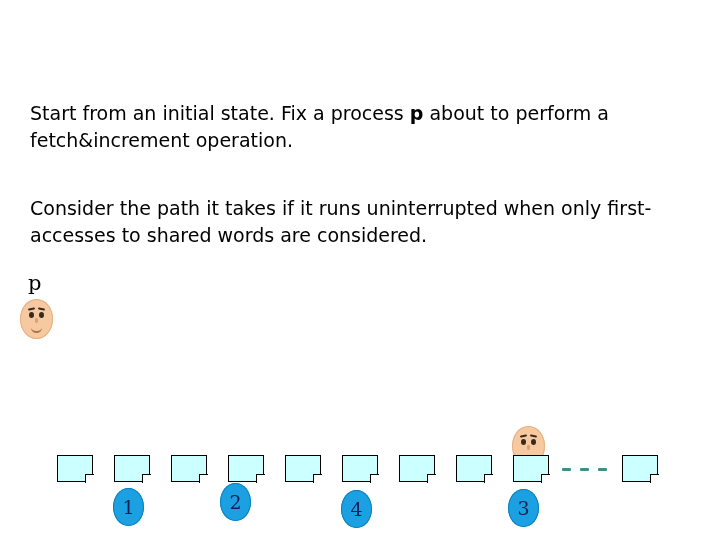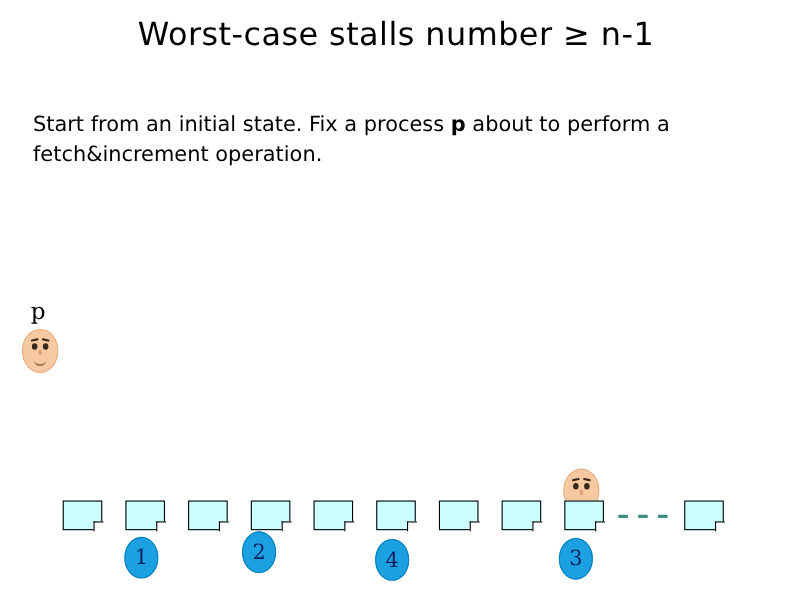--- a/index.html
+++ b/index.html
@@ -177,26 +177,26 @@
     align-items: center;
     justify-content: center;
     line-height: 1;
   }
 </style>
 </head>
 <body>
 
 <div id="slide">
 
-  <div class="title">Worst-case stalls number ≥  n-1</div>
 
   <div class="para p1">
     <span>Start from an initial state. Fix a process </span><span class="bold-p">p</span><span>  about to perform  a fetch&amp;increment operation.</span>
   </div>
 
+  <div class="para p2">Consider the path it takes if it runs uninterrupted when only first-accesses to shared words are considered.</div>
 
   <div class="proc-label">p</div>
 
   <div class="face face-p">
     <div class="head"></div>
     <div class="f-brow l"></div>
     <div class="f-brow r"></div>
     <div class="f-eye l"></div>
     <div class="f-eye r"></div>
     <div class="f-nose"></div>

